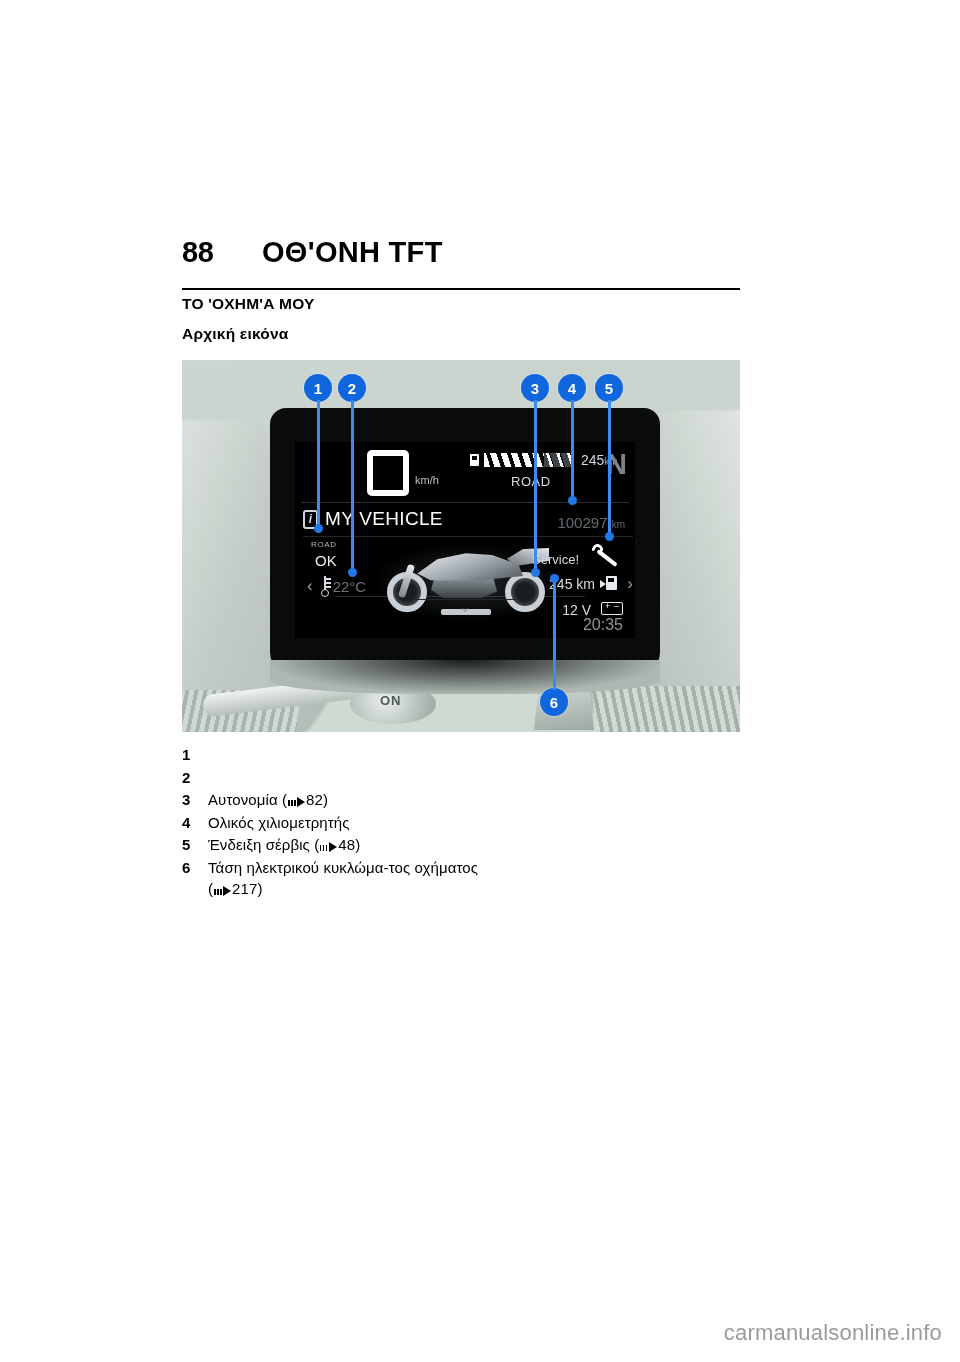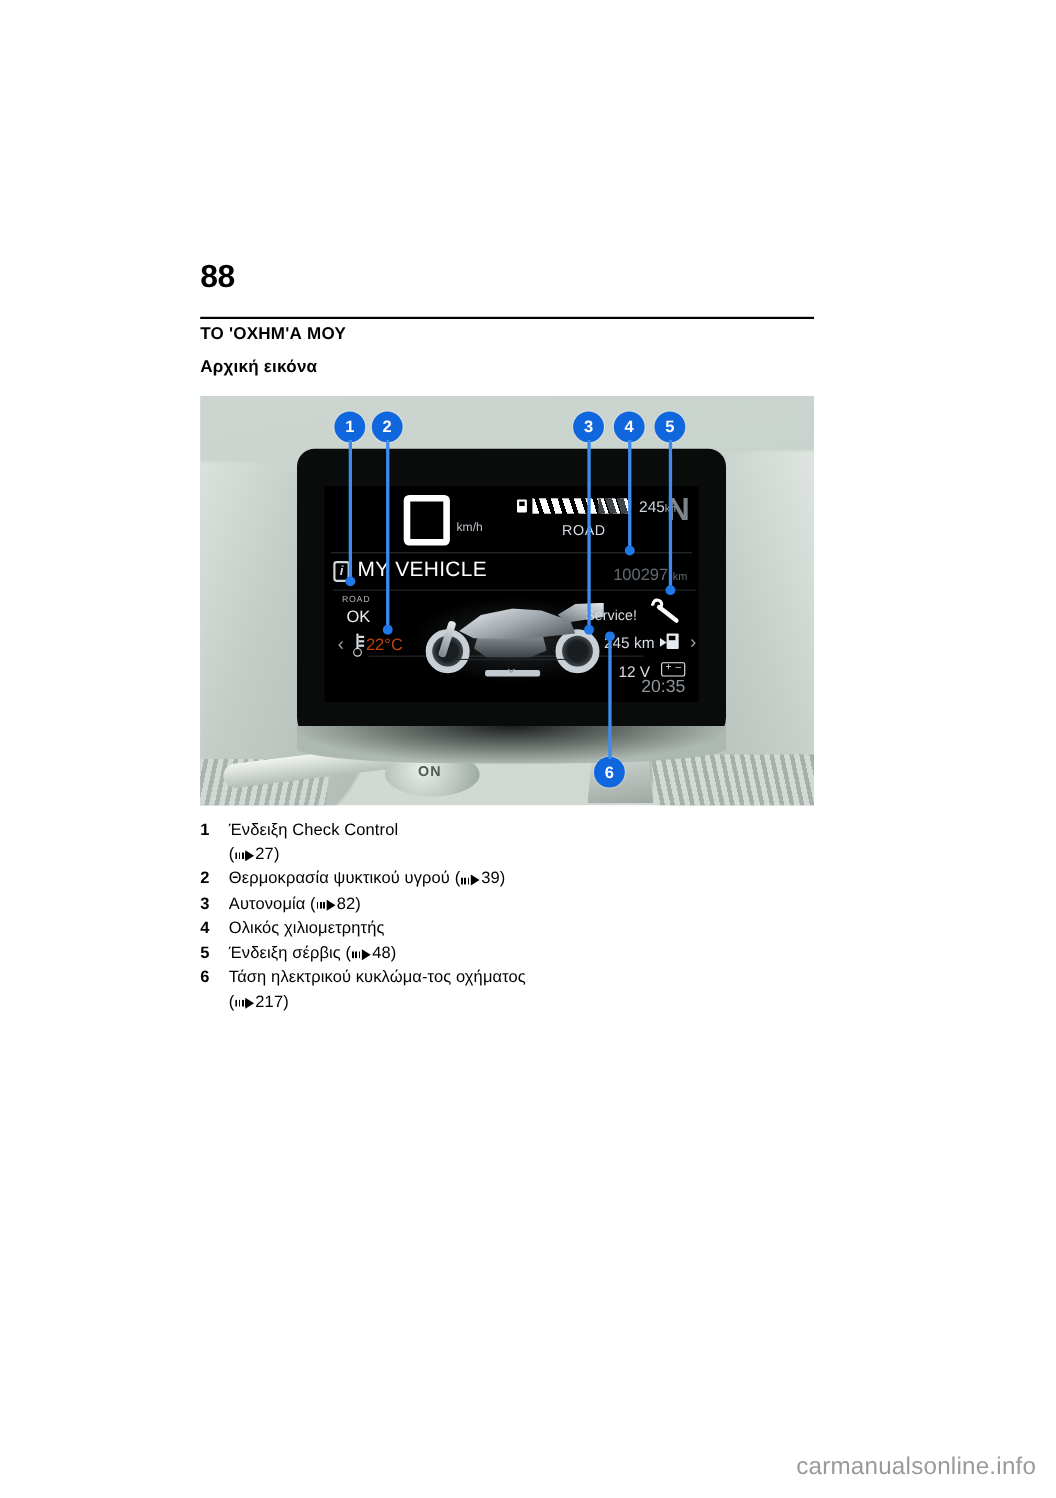--- a/index.html
+++ b/index.html
@@ -323,21 +323,21 @@
   .thermo .t2 { top: 6px; }
   .thermo .t3 { top: 10px; }
   .thermo .bulb {
     position: absolute; left: 2px; top: 13px;
     width: 8px; height: 8px; border-radius: 50%;
     border: 1.5px solid #d6dce1; box-sizing: border-box;
   }
   .temp-value {
     margin-left: 2px;
     font-size: 15px;
-    color: #c2410c;
+    color: #737373;
   }
   .temp-underline {
     position: absolute;
     left: 40px; top: 154px;
     width: 250px; height: 1px;
     background: #23282c;
   }
 
   .service-text {
     position: absolute;
@@ -593,20 +593,21 @@
     font-size: 22px;
     color: #9a9a9a;
     letter-spacing: 0.2px;
   }
 </style>
 </head>
 <body>
 
 <div class="page-header">
   <span class="page-number">88</span>
+  <span class="page-title">ΟΘ'ΟΝΗ TFT</span>
 </div>
 
 <div class="title-rule"></div>
 
 <div class="section-heading">ΤΟ 'ΟΧΗΜ'Α ΜΟΥ</div>
 <div class="sub-heading">Αρχική εικόνα</div>
 
 <div class="figure">
 
   <div class="cowl-left"></div>
@@ -738,31 +739,24 @@
     <div class="line" style="top:-108px; height:110px;"></div>
     <div class="dot" style="top:-114px;"></div>
   </div>
 
 </div>
 
 <div class="item-list">
 
   <div class="list-item">
     <div class="item-num">1</div>
-    <div class="item-text">
-      <span>Ένδειξη Check Control</span><br>
-      <span class="ref"><span>(</span><span class="ref-arrow"><span class="tail"></span><span class="head"></span></span><span>27)</span></span>
-    </div>
   </div>
 
   <div class="list-item">
     <div class="item-num">2</div>
-    <div class="item-text">
-      <span>Θερμοκρασία ψυκτικού υγρού  </span><span class="ref"><span>(</span><span class="ref-arrow"><span class="tail"></span><span class="head"></span></span><span>39)</span></span>
-    </div>
   </div>
 
   <div class="list-item">
     <div class="item-num">3</div>
     <div class="item-text">
       <span>Αυτονομία  </span><span class="ref"><span>(</span><span class="ref-arrow"><span class="tail"></span><span class="head"></span></span><span>82)</span></span>
     </div>
   </div>
 
   <div class="list-item">

